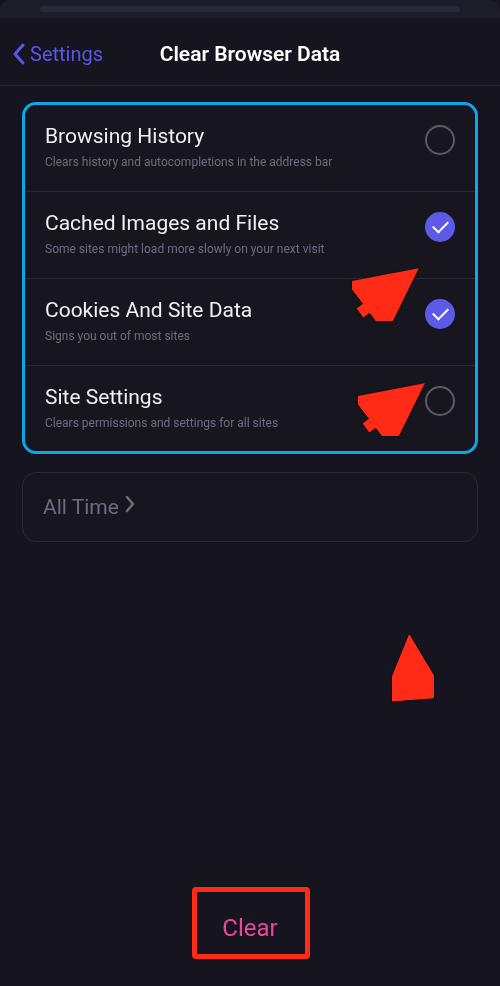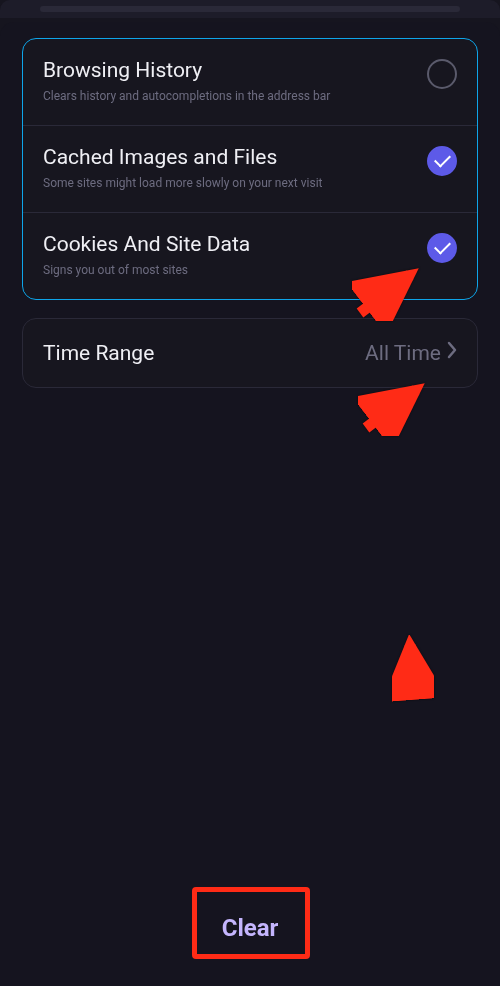--- a/index.html
+++ b/index.html
@@ -72,21 +72,21 @@
       left:50%;
       transform:translateX(-50%);
       color:#fff;
       font-size:21px;
       font-weight:600;
     }
     .content {
       padding: 16px 22px 0 22px;
     }
     .card {
-      border: 1px solid #0ea5e9;
+      border: 3px solid #0ea5e9;
       border-radius: 14px;
       overflow: hidden;
       background: #17161f;
     }
     .row {
       padding: 18px 20px 20px 20px;
       display: flex;
       align-items: flex-start;
       justify-content: space-between;
       gap: 16px;
@@ -161,23 +161,23 @@
       display:flex;align-items:center;justify-content:center;
     }
     .footer {
       position:absolute;
       left:0;right:0;bottom:0;
       padding: 0 0 30px 0;
       display:flex;
       justify-content:center;
     }
     .clear-btn {
-      color:#c4b5fd;
+      color:#ec4899;
       font-size:24px;
-      font-weight:700;
+      font-weight:400;
       padding: 14px 28px;
     }
     .annot-box {
       position:absolute;
       border: 5px solid #ff2b16;
       border-radius: 4px;
       pointer-events:none;
     }
     .arrow {
       position:absolute;
@@ -185,20 +185,31 @@
     }
     .arrow svg { display:block; filter: drop-shadow(0 0 1px rgba(0,0,0,0.5)); }
   </style>
 </head>
 <body>
 
 <div class="bg-prev"></div>
 
 <div class="modal">
 
+  <div class="nav">
+    <div class="back">
+      <span class="chevron-left">
+        <svg width="14" height="22" viewBox="0 0 14 22">
+            <path d="M11 2 L3 11 L11 20" stroke="#5b57e6" stroke-width="3" fill="none" stroke-linecap="round" stroke-linejoin="round"></path>
+          </svg>
+      </span>
+      <span>Settings</span>
+    </div>
+    <div class="title">Clear Browser Data</div>
+  </div>
 
   <div class="content">
     <div class="card">
 
       <div class="row">
         <div class="row-text">
           <div class="row-title">Browsing History</div>
           <div class="row-sub">Clears history and autocompletions in the address bar</div>
         </div>
         <div class="check"></div>
@@ -213,26 +224,32 @@
       </div>
 
       <div class="row">
         <div class="row-text">
           <div class="row-title">Cookies And Site Data</div>
           <div class="row-sub">Signs you out of most sites</div>
         </div>
         <div class="check on"></div>
       </div>
 
+      <div class="row">
+        <div class="row-text">
+          <div class="row-title">Site Settings</div>
+          <div class="row-sub">Clears permissions and settings for all sites</div>
+        </div>
+        <div class="check"></div>
+      </div>
 
     </div>
 
     <div class="card2">
       <div class="row2">
-        <div class="row2-title">Time Range</div>
         <div class="row2-right">
           <span>All Time</span>
           <span class="chevron-right">
             <svg width="10" height="18" viewBox="0 0 10 18">
                 <path d="M2 2 L8 9 L2 16" stroke="#6d6c80" stroke-width="2.5" fill="none" stroke-linecap="round" stroke-linejoin="round"></path>
               </svg>
           </span>
         </div>
       </div>
     </div>

